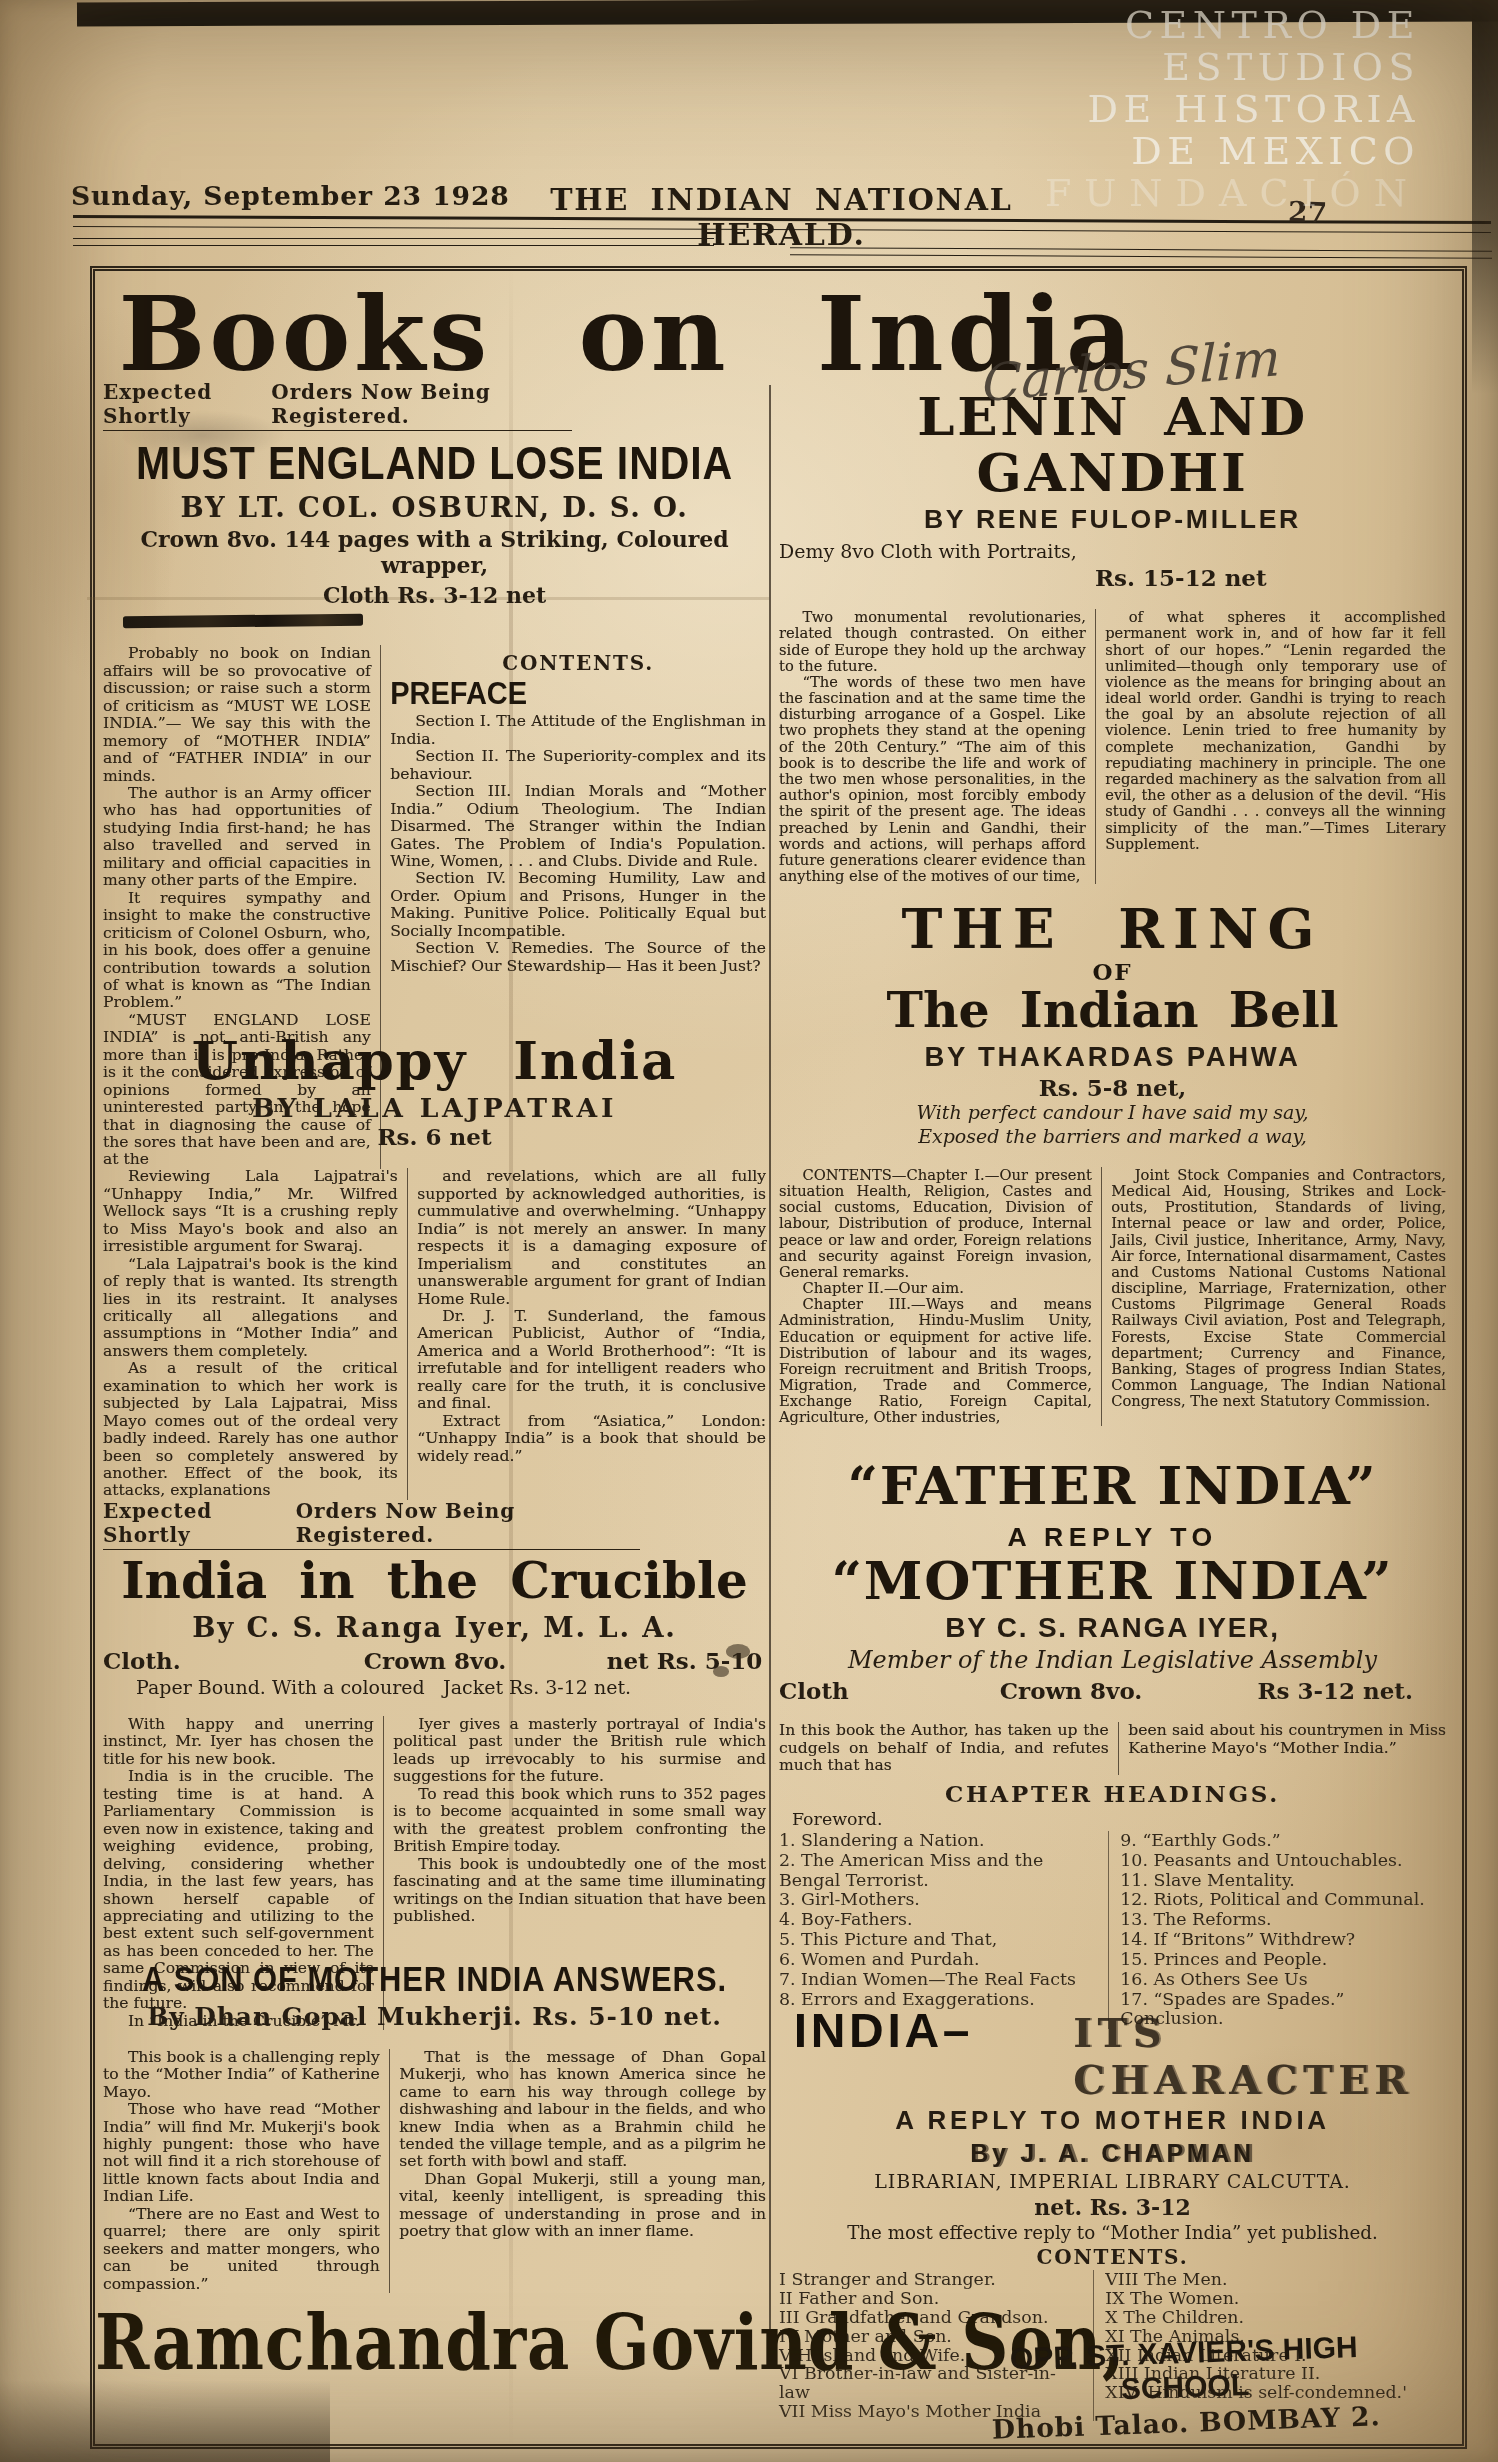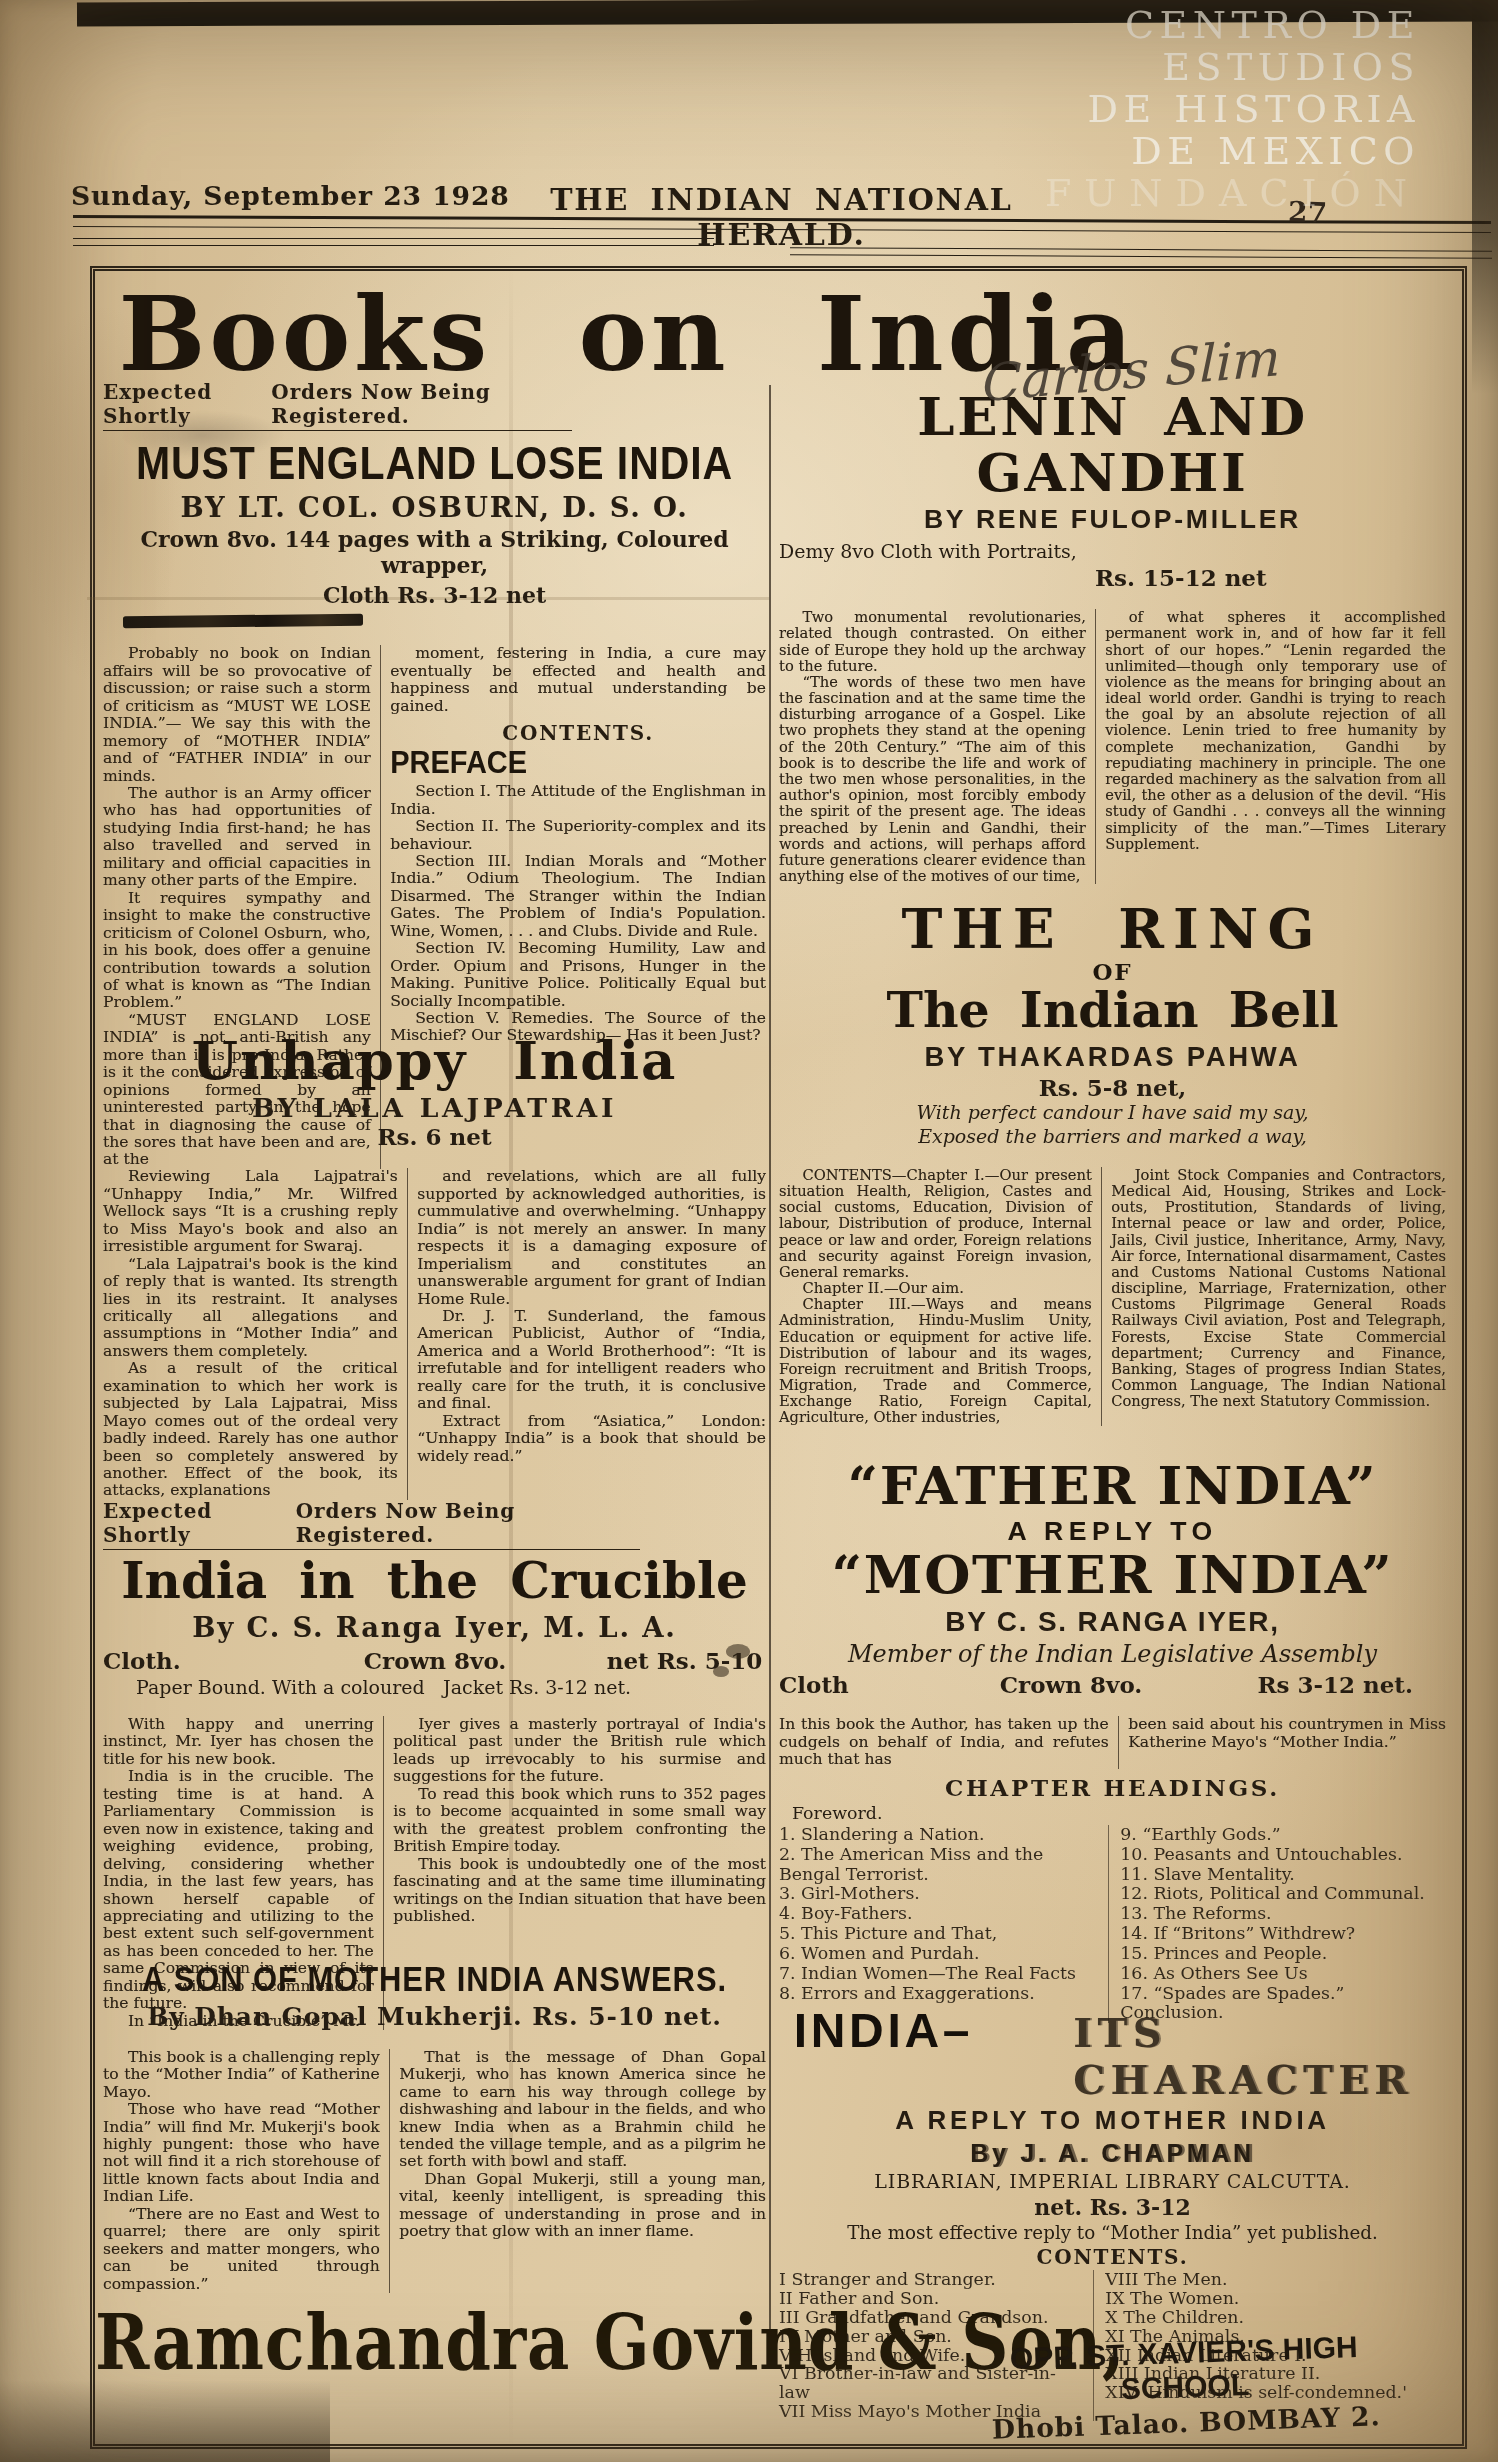--- a/index.html
+++ b/index.html
@@ -105,21 +105,21 @@
   #sec-ring .t1{font-size:55px;letter-spacing:9.2px;word-spacing:26px;}
   #sec-ring .t2{font-size:23px;letter-spacing:1.8px;margin-top:1.8px;}
   #sec-ring .t3{font-size:49px;word-spacing:13px;margin-top:1.8px;}
   #sec-ring .byline{font-size:27.5px;letter-spacing:2.7px;}
   #sec-ring .fmt{font-size:23px;margin-top:1.8px;}
   .verse p{margin:0;font-style:italic;font-size:19px;line-height:1.25;text-align:center;text-indent:0;}
   #sec-ring .c1{width:322px;}
   #sec-father{left:779px;top:1458px;width:667px;}
   #sec-father .t1,#sec-father .t3{font-size:53px;letter-spacing:1.8px;}
   #sec-father .t2{font-family:"Liberation Sans","DejaVu Sans",sans-serif;font-weight:bold;font-size:26.6px;
-    letter-spacing:5.5px;text-align:center;margin-top:2px;color:#1e160c;}
+    letter-spacing:5.5px;text-align:center;margin-top:8px;color:#1e160c;}
   #sec-father .byline{font-size:28px;}
   #sec-father .byline2{text-align:center;font-weight:normal;font-style:italic;font-size:24px;margin-top:1.8px;}
   #sec-father .fmt-row{font-size:23px;}
   #sec-father .fmt-row .m1{margin-left:151px;}
   #sec-father .fmt-row .m2{margin-left:auto;margin-right:33px;}
   #sec-father .intro p{font-size:15.6px;line-height:1.12;}
   .chap-label{text-align:center;font-weight:bold;font-size:23px;letter-spacing:2.7px;margin-top:5.5px;}
   .foreword{font-size:17.4px;margin:1.8px 0 0 13px;}
   .chap-cols{display:flex;margin-top:1.8px;}
   .chap-cols .c1{width:322px;padding-right:7.3px;border-right:1.8px solid rgba(45,35,22,.6);}
@@ -192,21 +192,20 @@
     <div class="fmt">Cloth Rs. 3-12 net</div>
     <div class="smudge-bar"></div>
     <div class="cols body-l">
       <div class="c1">
           <p>Probably no book on Indian affairs will be so provocative of discussion; or raise such a storm of criticism as “MUST WE LOSE INDIA.”— We say this with the memory of “MOTHER INDIA” and of “FATHER INDIA” in our minds.</p>
           <p>The author is an Army officer who has had opportunities of studying India first-hand; he has also travelled and served in military and official capacities in many other parts of the Empire.</p>
           <p>It requires sympathy and insight to make the constructive criticism of Colonel Osburn, who, in his book, does offer a genuine contribution towards a solution of what is known as “The Indian Problem.”</p>
           <p>“MUST ENGLAND LOSE INDIA” is not anti-British any more than it is pro-India. Rather is it the considered expression of opinions formed by an uninterested party in the hope that in diagnosing the cause of the sores that have been and are, at the</p>
         </div>
       <div class="c2">
-        <p>moment, festering in India, a cure may eventually be effected and health and happiness and mutual understanding be gained.</p>
         <div class="contents-label">CONTENTS.</div>
         <div class="preface">PREFACE</div>
         <div>
             <p>Section I. The Attitude of the Englishman in India.</p>
             <p>Section II. The Superiority-complex and its behaviour.</p>
             <p>Section III. Indian Morals and “Mother India.” Odium Theologium. The Indian Disarmed. The Stranger within the Indian Gates. The Problem of India's Population. Wine, Women, . . . and Clubs. Divide and Rule.</p>
             <p>Section IV. Becoming Humility, Law and Order. Opium and Prisons, Hunger in the Making. Punitive Police. Politically Equal but Socially Incompatible.</p>
             <p>Section V. Remedies. The Source of the Mischief? Our Stewardship— Has it been Just?</p>
           </div>
       </div>

